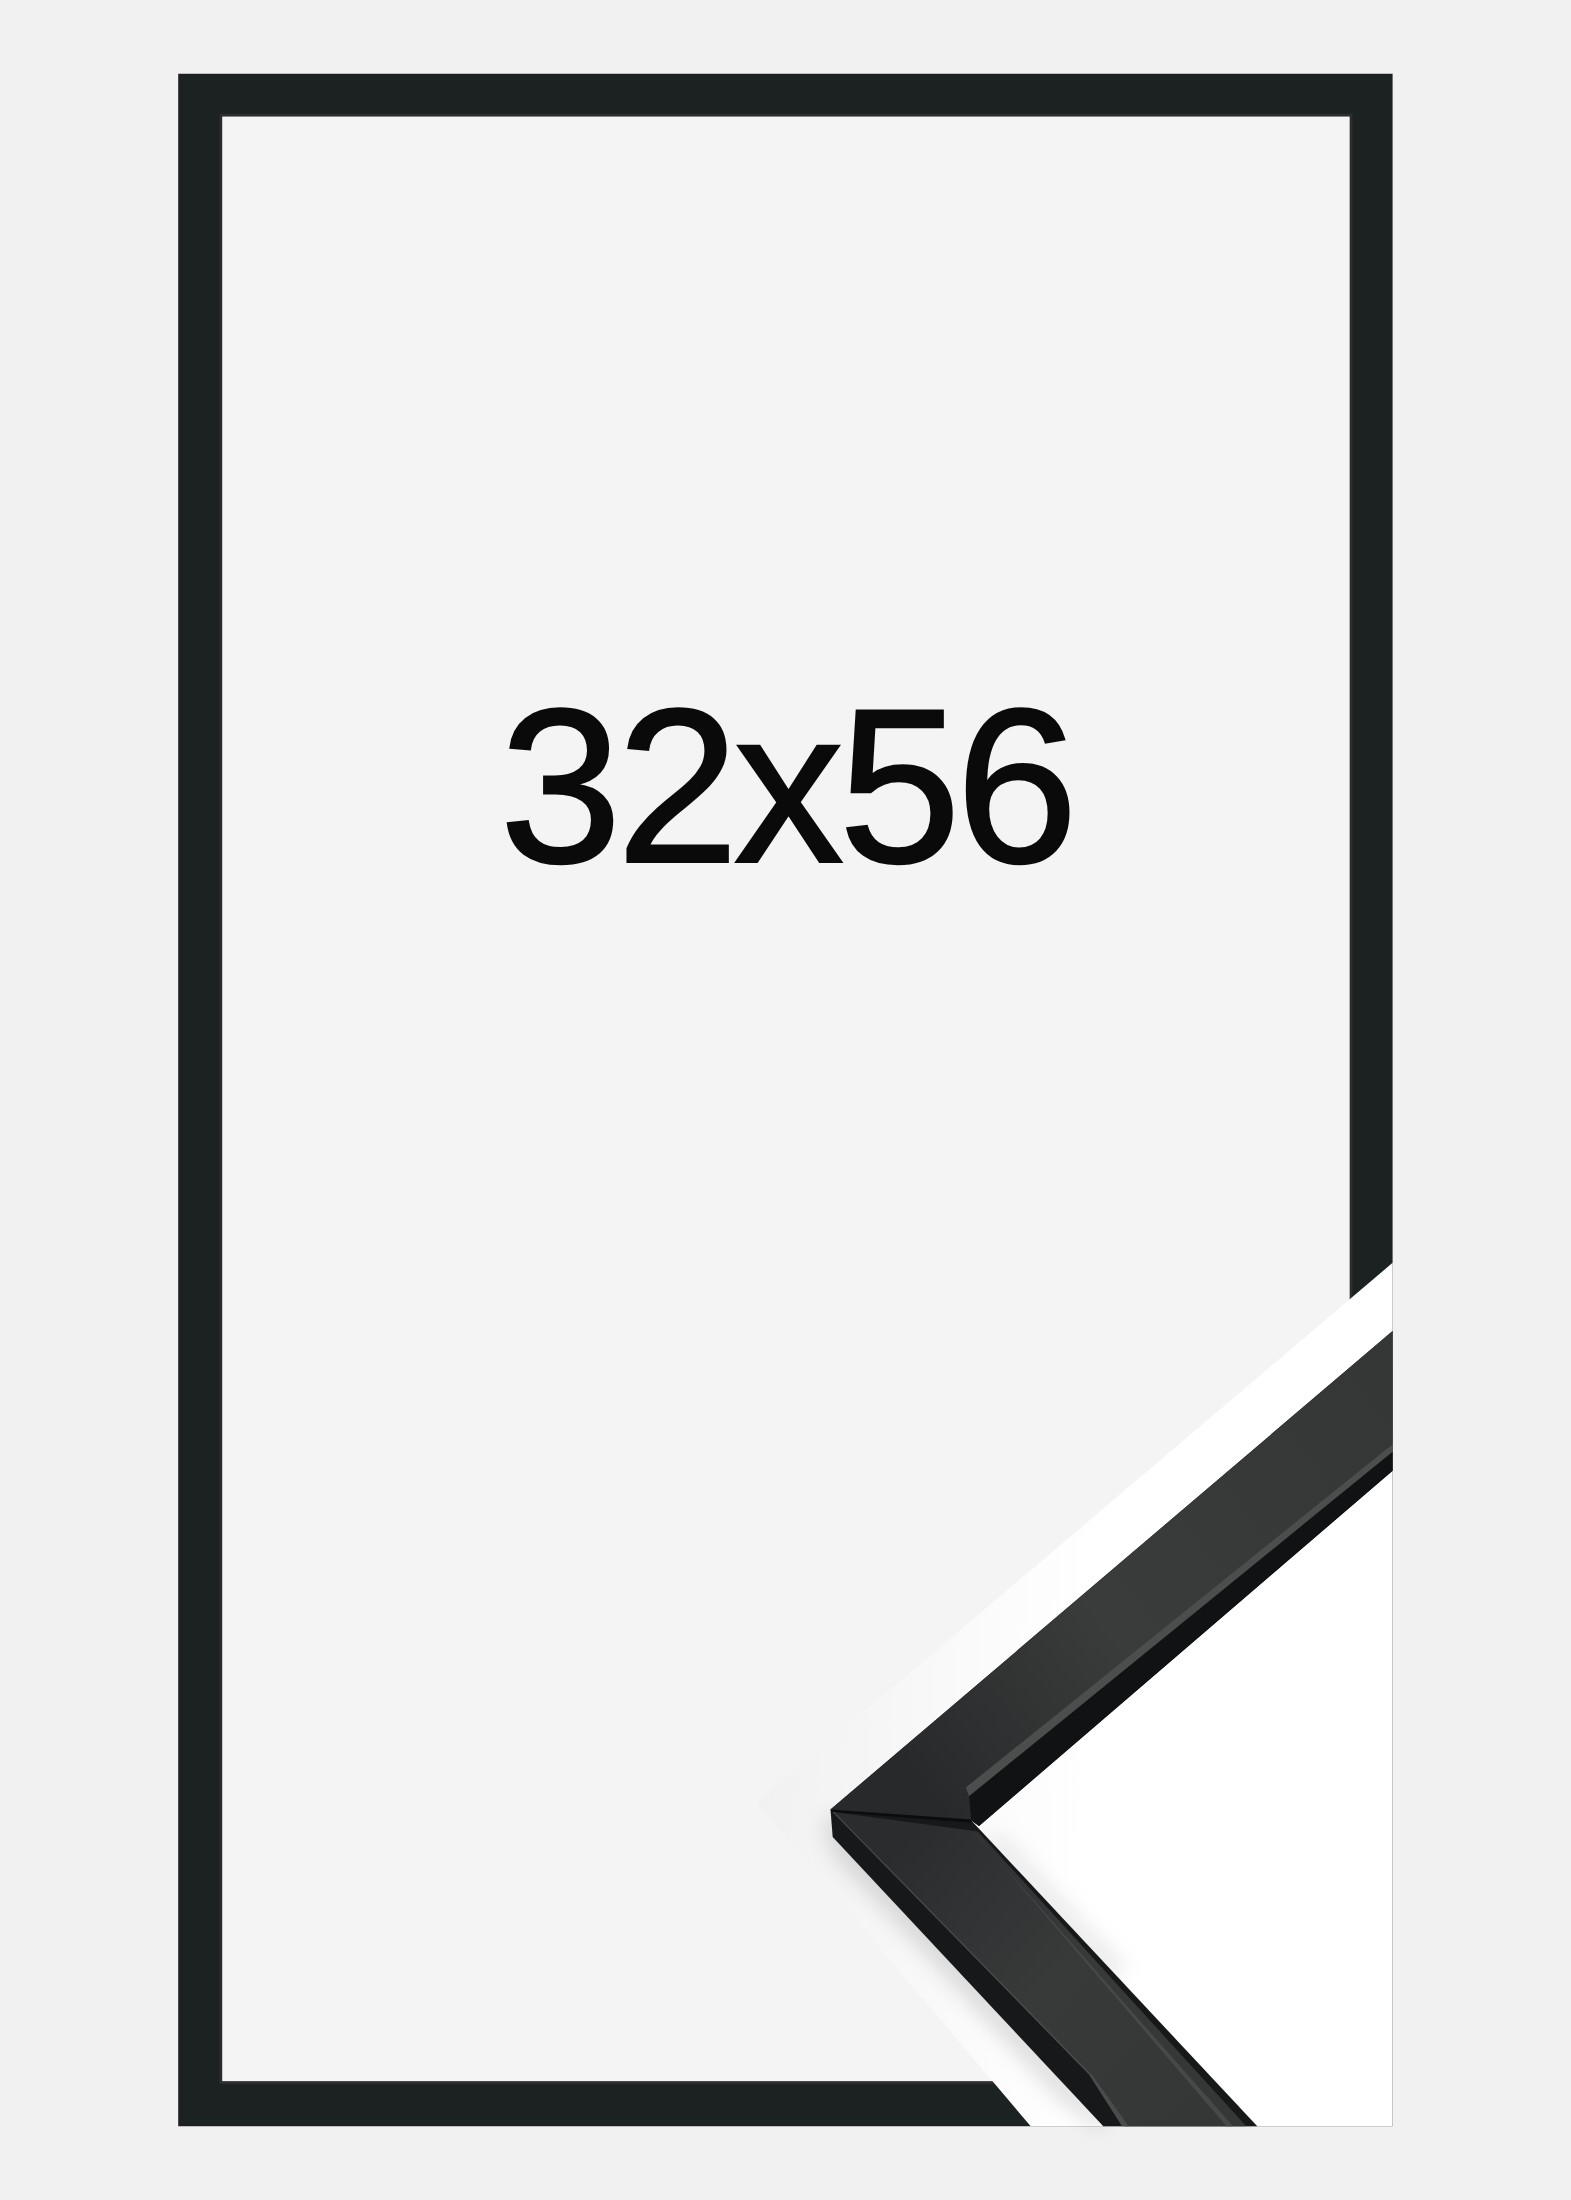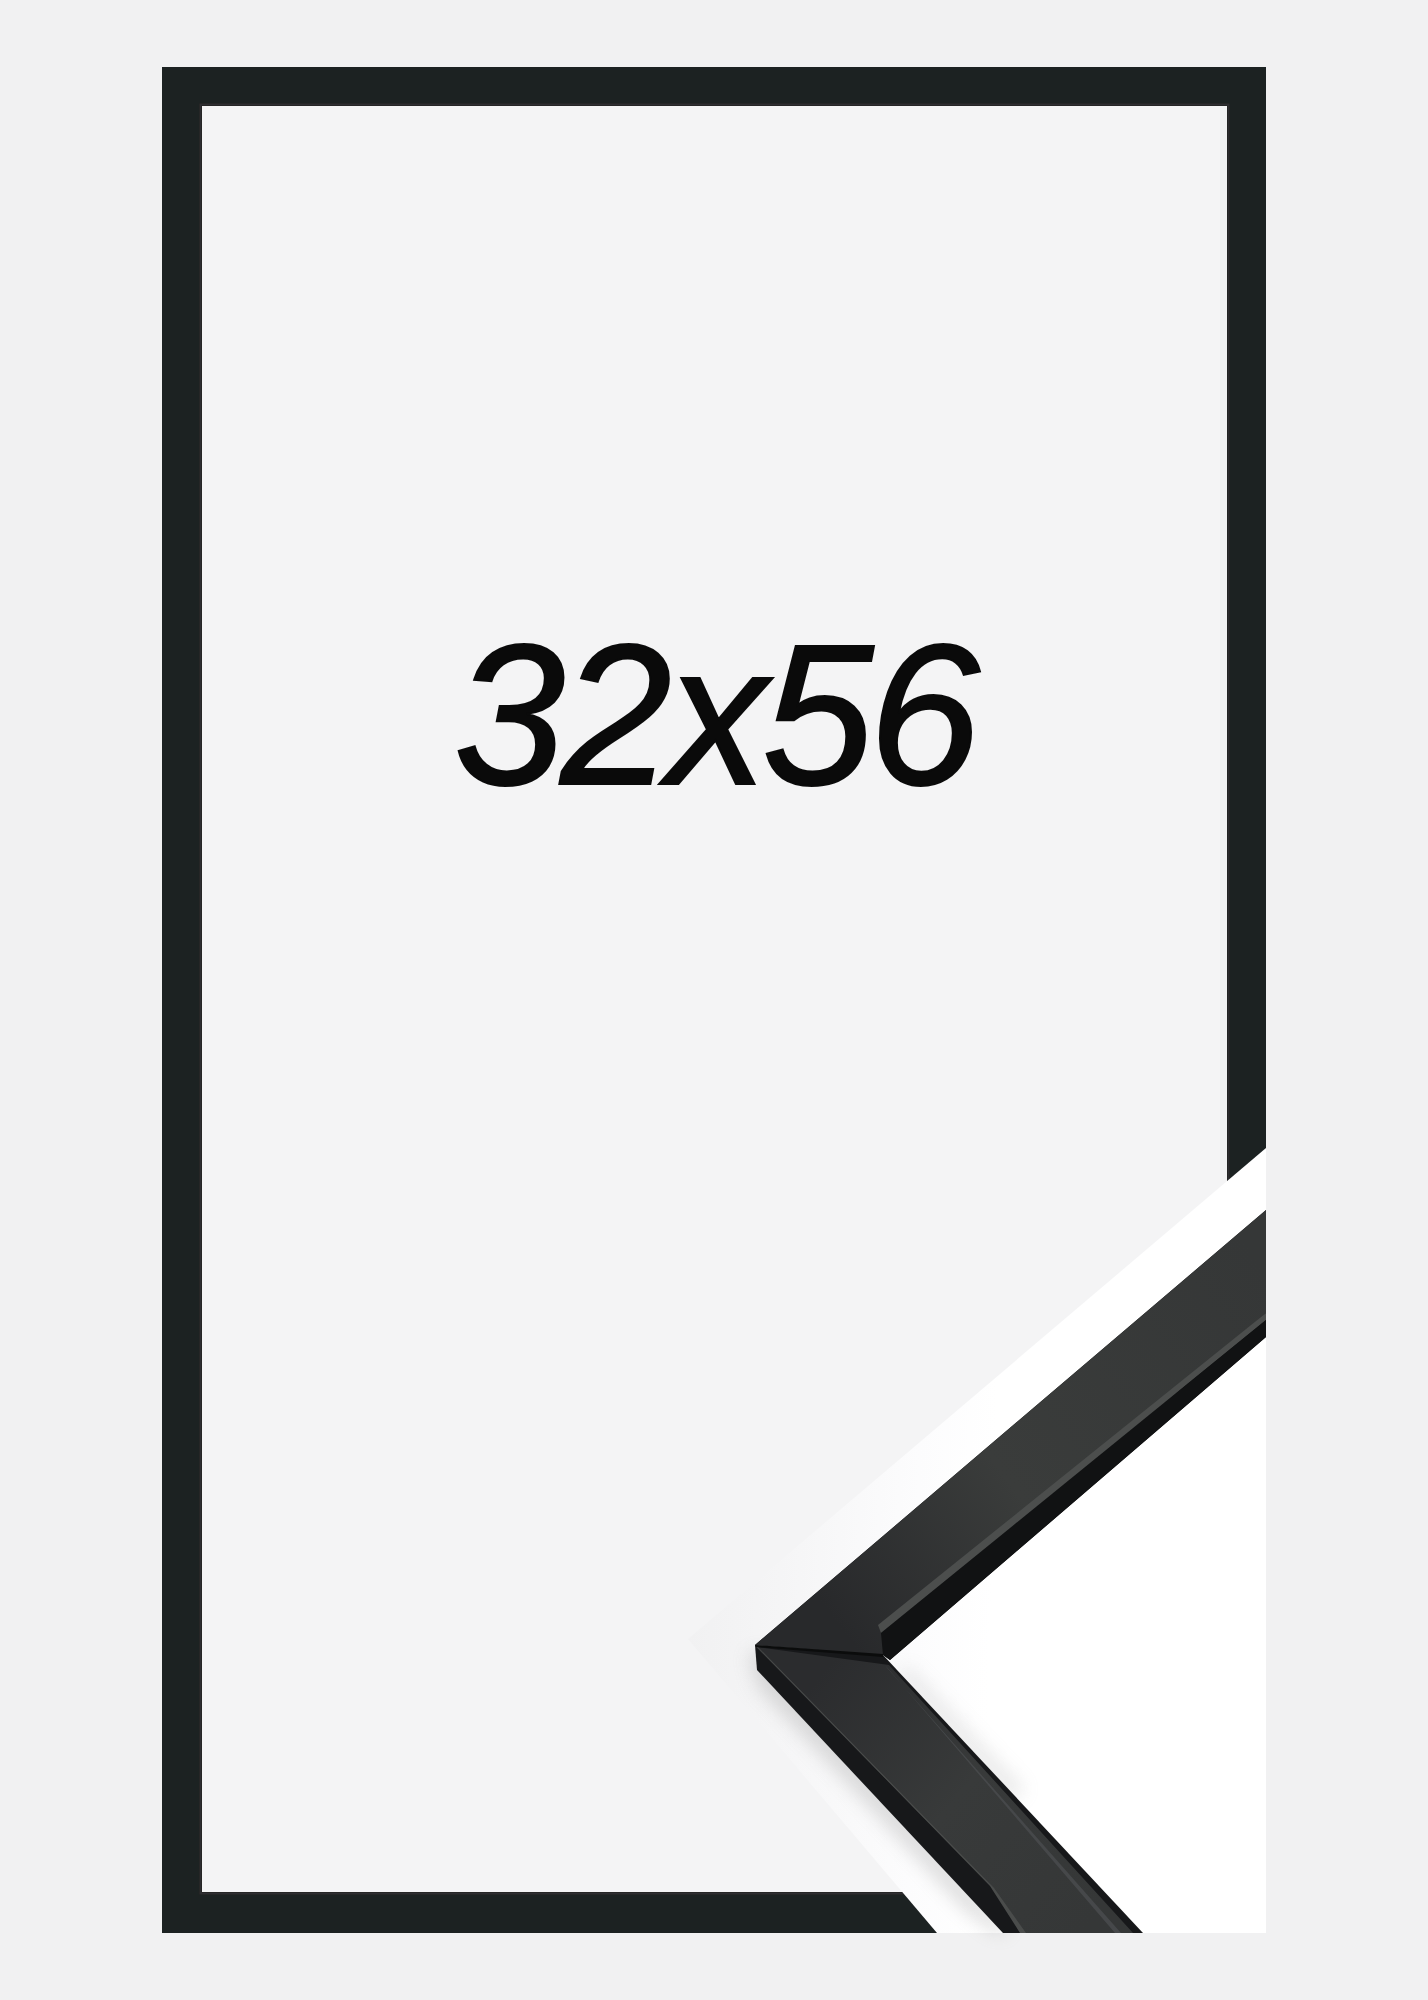--- a/index.html
+++ b/index.html
@@ -1,17 +1,17 @@
 <!DOCTYPE html>
 <html><head>
 <meta charset="utf-8">
 <style>
   html,body{margin:0;padding:0;background:#f1f1f2;}
   .page{position:relative;width:1316px;height:2000px;overflow:hidden;
-        font-family:"Liberation Sans", sans-serif;font-style:italic;}
+        font-family:"Liberation Sans", sans-serif;}
 </style>
 </head>
 <body>
 
 <div class="page">
 <svg width="1428" height="2000" viewBox="0 0 1428 2000" xmlns="http://www.w3.org/2000/svg">
   <defs>
     <linearGradient id="faceUp" x1="820" y1="1600" x2="1266" y2="1270" gradientUnits="userSpaceOnUse">
       <stop offset="0" stop-color="#28292b"></stop>
       <stop offset="0.4" stop-color="#3a3c3b"></stop>

